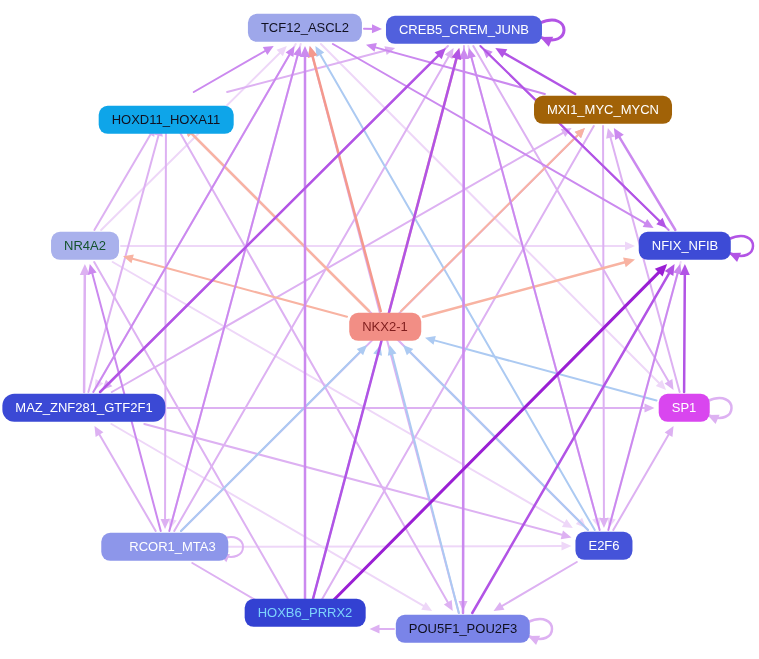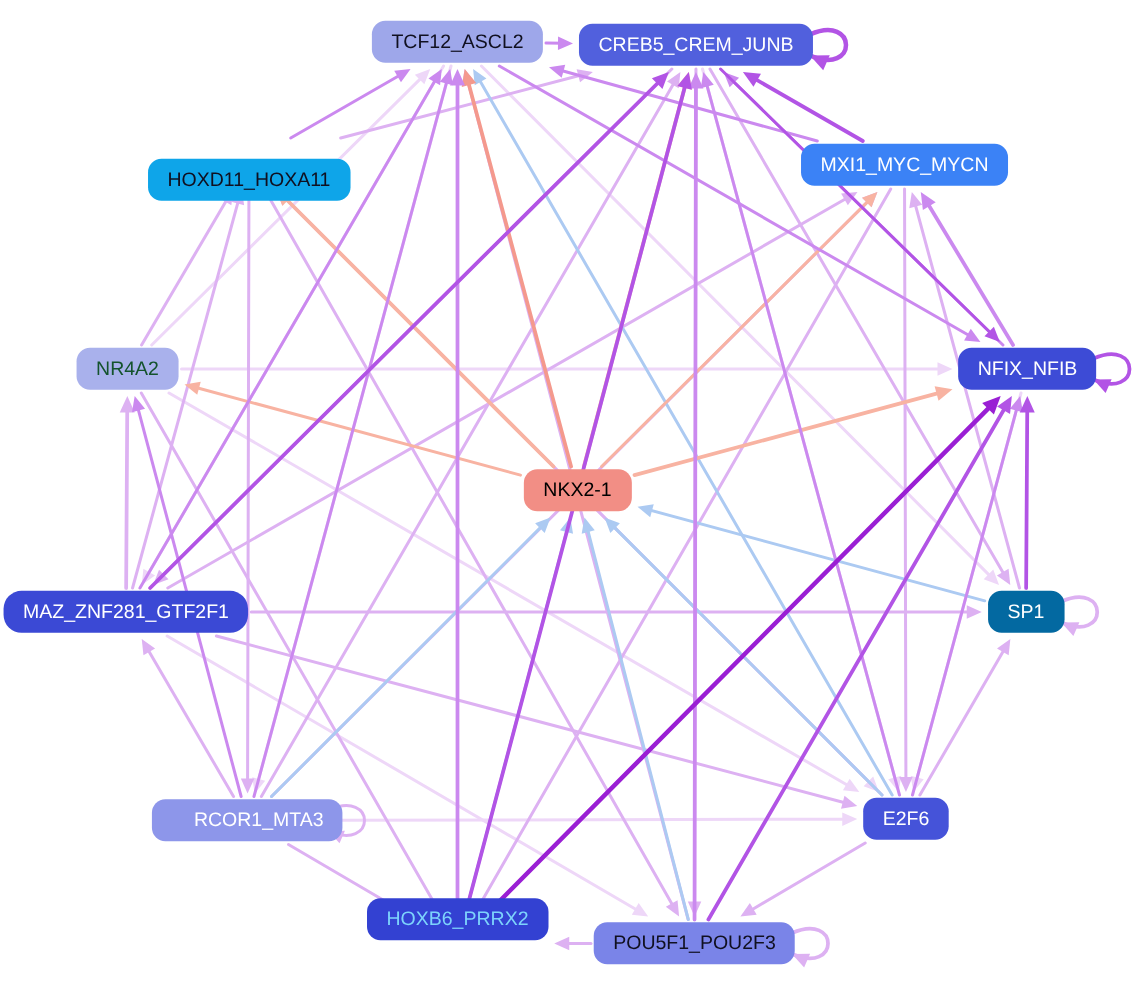--- a/index.html
+++ b/index.html
@@ -324,23 +324,23 @@
         <polygon points="729,253 741.0818248540226,252.82822049970588 737.0736365138256,261.98979384872774" fill="#b254e5"></polygon>
       </g>
       <g>
         <line x1="320.8746736292428" y1="613" x2="662.0698802424535" y2="269.11114701879035" stroke="#9a1fd4" stroke-width="3" stroke-linecap="round"></line>
         <polygon points="667.1409921671018,264 662.593487376486,276.39234441820133 654.784790542223,268.6448123110997" fill="#9a1fd4"></polygon>
       </g>
     </svg>
 <div class="node" style="left: 305px; top: 28px; background: rgb(158, 167, 234); color: rgb(16, 16, 32);"><span>TCF12_ASCL2</span></div>
     <div class="node" style="left: 464px; top: 30px; background: rgb(81, 96, 221); color: rgb(255, 255, 255);"><span>CREB5_CREM_JUNB</span></div>
     <div class="node" style="left: 166px; top: 120px; background: #0ea5e9; color: rgb(16, 16, 32);"><span>HOXD11_HOXA11</span></div>
-    <div class="node" style="left: 603px; top: 110px; background: #3b82f6; color: rgb(255, 255, 255);"><span>MXI1_MYC_MYCN</span></div>
+    <div class="node" style="left: 603px; top: 110px; background: #a16207; color: rgb(255, 255, 255);"><span>MXI1_MYC_MYCN</span></div>
     <div class="node" style="left: 85px; top: 246px; background: rgb(169, 177, 236); color: #14532d;"><span>NR4A2</span></div>
     <div class="node" style="left: 685px; top: 246px; background: rgb(61, 75, 214); color: rgb(255, 255, 255); text-align: right;"><span>NFIX_NFIB</span></div>
-    <div class="node" style="left: 385px; top: 327px; background: rgb(242, 142, 133); color: #000000;"><span>NKX2-1</span></div>
+    <div class="node" style="left: 385px; top: 327px; background: rgb(242, 142, 133); color: #7f1d1d;"><span>NKX2-1</span></div>
     <div class="node" style="left: 84px; top: 408px; background: rgb(59, 73, 213); color: rgb(255, 255, 255); border-radius: 12px;"><span>MAZ_ZNF281_GTF2F1</span></div>
-    <div class="node" style="left: 684px; top: 408px; background: #0369a1; color: rgb(255, 255, 255);"><span>SP1</span></div>
+    <div class="node" style="left: 684px; top: 408px; background: #d946ef; color: rgb(255, 255, 255);"><span>SP1</span></div>
     <div class="node" style="left: 165px; top: 547px; background: rgb(141, 150, 234); color: rgb(255, 255, 255); padding-left: 28px;"><span>RCOR1_MTA3</span></div>
     <div class="node" style="left: 604px; top: 546px; background: rgb(69, 83, 217); color: rgb(255, 255, 255);"><span>E2F6</span></div>
     <div class="node" style="left: 305px; top: 613px; background: rgb(51, 65, 210); color: #7dd3fc;"><span>HOXB6_PRRX2</span></div>
     <div class="node" style="left: 463px; top: 629px; background: rgb(122, 132, 232); color: rgb(16, 16, 32);"><span>POU5F1_POU2F3</span></div>
   </div>
 
 </body></html>

